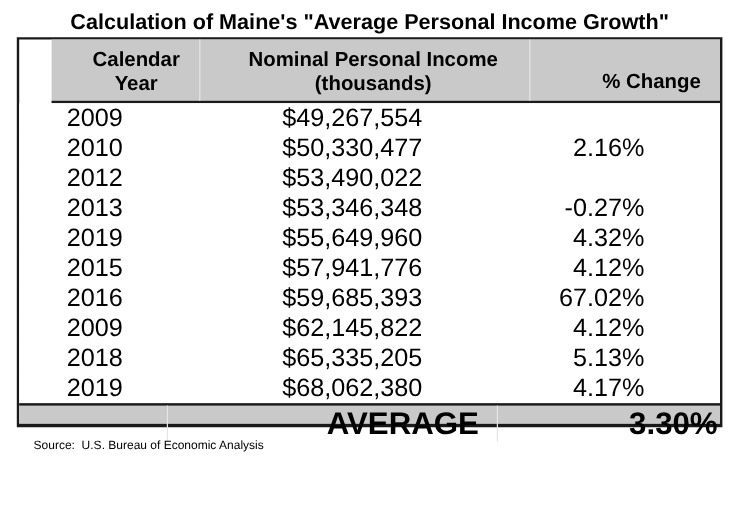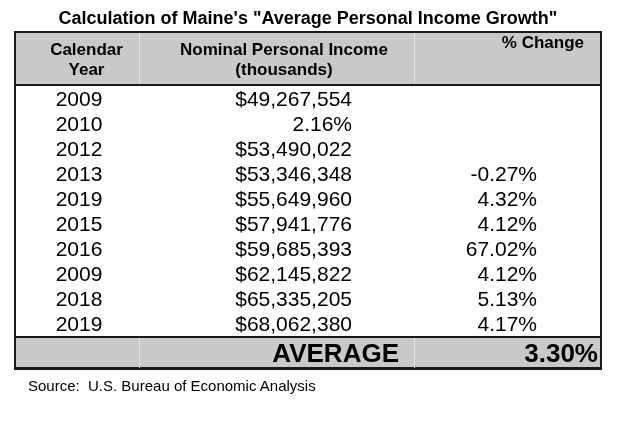--- a/index.html
+++ b/index.html
@@ -32,65 +32,66 @@
     grid-template-columns: 124px 275px 1fr;
   }
   
   .thead {
     height: 53px;
     background: var(--header-bg, #c9c9c9);
     border-bottom: 2px solid var(--border, #1a1a1a);
     font-weight: bold;
     font-size: 17px;
     line-height: 20px;
+    margin-left: 27px;
   }
   .hcell { display: flex; }
   .hc1, .hc2 {
     flex-direction: column;
     justify-content: center;
     align-items: center;
     padding-top: 3px;
     border-right: 1px solid var(--separator, #e5e5e5);
     white-space: nowrap;
   }
   .hc1 { padding-left: 18px; }
   .hc2 { padding-left: 14px; }
   .hc3 {
     justify-content: flex-end;
-    align-items: flex-start;
+    align-items: flex-end;
     padding: 0 16px 6px 0;
     white-space: nowrap;
   }
   
   .trow {
     height: 25px;
     font-size: 21px;
     line-height: 25px;
     background: #ffffff;
   }
   .trow .c1 { text-align: center; padding-left: 2px; }
   .trow .c2 { text-align: right; padding-right: 63px; }
   .trow .c3 { text-align: right; padding-right: 63px; }
   
   .tsummary {
-    height: 31px;
+    height: 17px;
     background: var(--summary-bg, #c9c9c9);
     border-top: 2px solid var(--border, #1a1a1a);
     font-weight: bold;
     font-size: 26px;
     line-height: 30px;
   }
   .tsummary .s1, .tsummary .s2 {
     border-right: 1px solid var(--separator, #e5e5e5);
   }
   .tsummary .s2 { text-align: right; padding-right: 15px; }
   .tsummary .s3 { text-align: right; padding-right: 2px; }
   .source-note {
     margin: 6px 0 0 28px;
-    font-size: 15px;
+    font-size: 10px;
     line-height: 19px;
     white-space: pre;
   }
 </style>
 </head>
 <body>
 
 <div class="page-title">Calculation of Maine's "Average Personal Income Growth"</div>
 
 <div class="income-table">
@@ -110,20 +111,21 @@
   </div>
 
   <div>
       <div class="grid-row trow">
         <div class="c1">2009</div>
         <div class="c2">$49,267,554</div>
         <div class="c3"></div>
       </div>
       <div class="grid-row trow">
         <div class="c1">2010</div>
+        <div class="c2">$50,330,477</div>
         <div class="c3">2.16%</div>
       </div>
       <div class="grid-row trow">
         <div class="c1">2012</div>
         <div class="c2">$53,490,022</div>
       </div>
       <div class="grid-row trow">
         <div class="c1">2013</div>
         <div class="c2">$53,346,348</div>
         <div class="c3">-0.27%</div>

